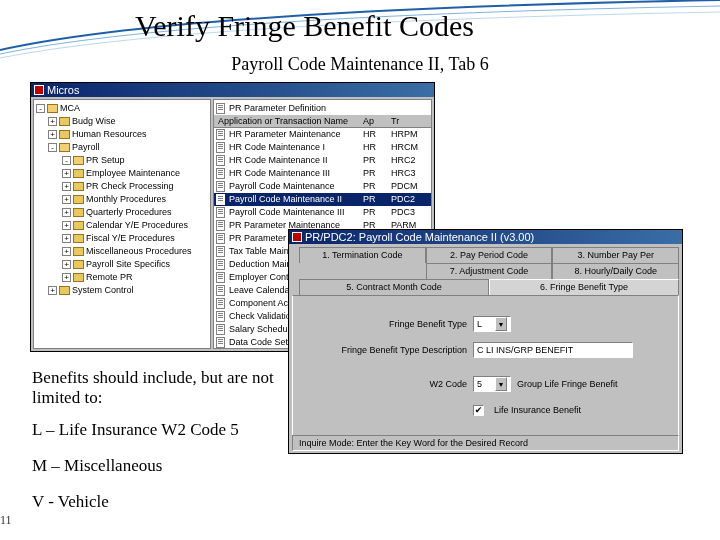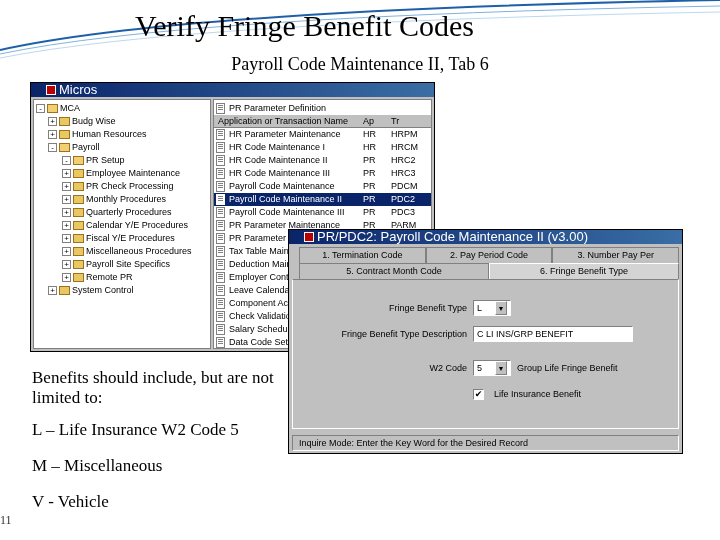--- a/index.html
+++ b/index.html
@@ -48,22 +48,22 @@
     top: 0; left: 0;
     width: 405px; height: 270px;
     background: #c0c0c0;
     border: 1px solid #000;
   }
   .titlebar {
     background: linear-gradient(to right, #0a246a, #3a6ea5);
     color: #fff;
     height: 14px;
     line-height: 14px;
-    padding: 0 15px;
-    font-size: 13px;
+    padding: 0 3px;
+    font-size: 11px;
     display: flex;
     align-items: center;
   }
   .titlebar .sysicon {
     width: 10px; height: 10px;
     background: #b00;
     margin-right: 3px;
     border: 1px solid #fff;
   }
   .inner {
@@ -465,20 +465,25 @@
   <div class="win-pop">
     <div class="titlebar">
       <span class="sysicon"></span>
       <span>PR/PDC2: Payroll Code Maintenance II (v3.00)</span>
     </div>
 
     <div class="tabs-row">
       <div class="tab">1. Termination Code</div>
       <div class="tab">2. Pay Period Code</div>
       <div class="tab">3. Number Pay Per</div>
+    </div>
+    <div class="tabs-row" style="padding-top:0">
+      <div class="tab" style="visibility:hidden"></div>
+      <div class="tab">7. Adjustment Code</div>
+      <div class="tab">8. Hourly/Daily Code</div>
     </div>
     <div class="tabs-row" style="padding-top:0">
       <div class="tab">5. Contract Month Code</div>
       <div class="tab active">6. Fringe Benefit Type</div>
     </div>
 
     <div class="tab-panel">
       <div class="form-row">
         <label>Fringe Benefit  Type</label>
         <div class="inset combo">

